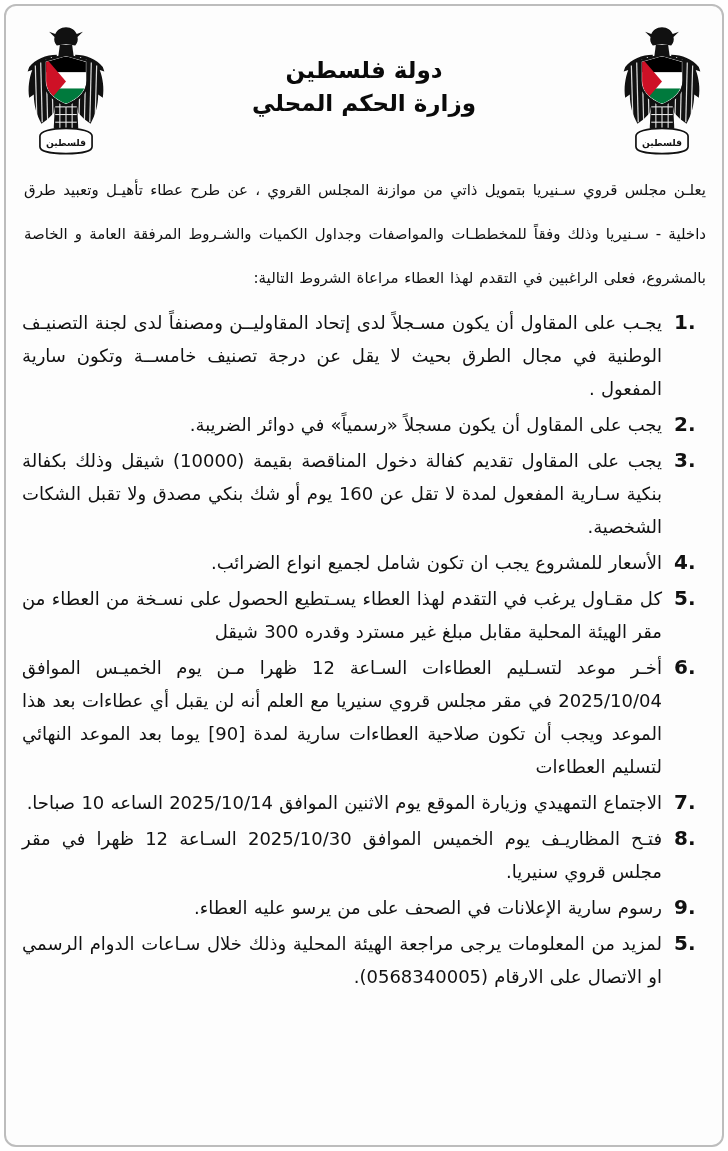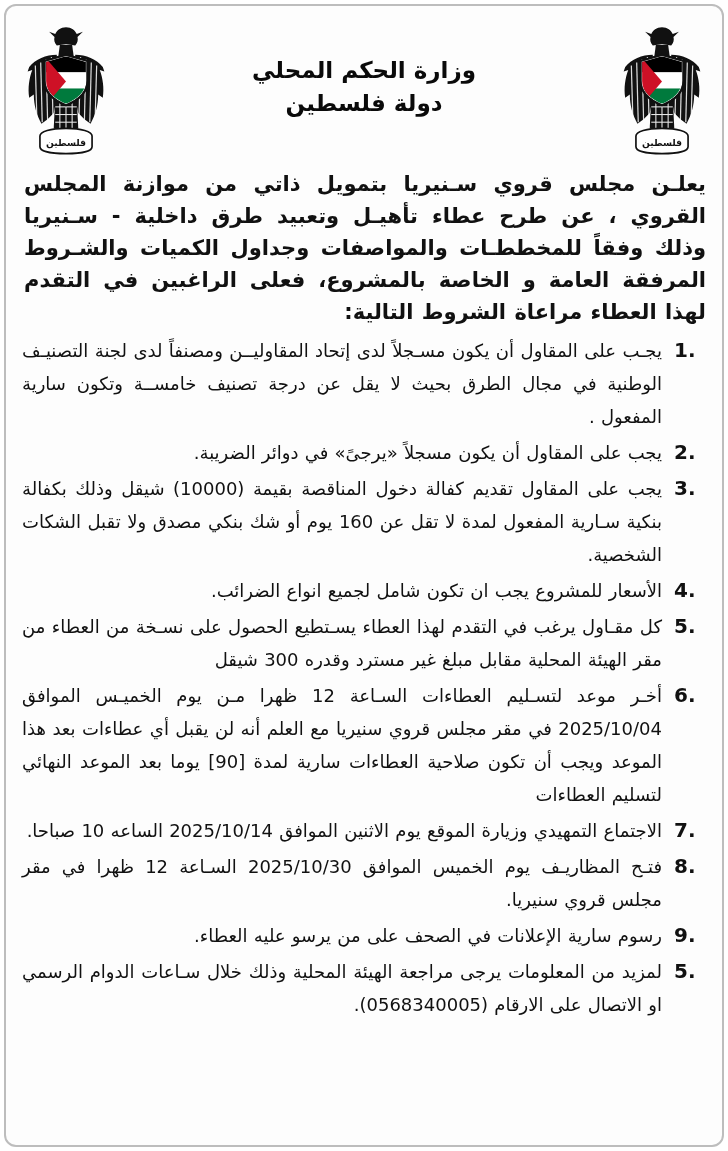--- a/index.html
+++ b/index.html
@@ -70,23 +70,23 @@
   }
 
   
   .body-wrap {
     direction: rtl;
     text-align: justify;
     color: #111111;
   }
 
   .intro {
-    font-size: 21px;
-    line-height: 32px;
-    font-weight: bold;
+    font-size: 15px;
+    line-height: 44px;
+    font-weight: normal;
     text-align: justify;
     text-align-last: right;
     margin: 0 0 6px 0;
     padding: 0 2px 0 4px;
     word-spacing: 1px;
   }
 
   .conditions {
     margin: 0;
     padding: 0;
@@ -183,22 +183,22 @@
           </g>
 
           <g>
             <path d="M26 150 C26 144 40 140 60 140 C80 140 94 144 94 150 L94 164 C94 170 80 173 60 173 C40 173 26 170 26 164 Z" fill="#ffffff" stroke="#111111" stroke-width="2.2"></path>
             <text x="60" y="163" font-family="DejaVu Sans, sans-serif" font-size="12" font-weight="bold" text-anchor="middle" fill="#111111">فلسطين</text>
           </g>
         </svg>
       </span>
 
       <div class="header-titles">
+        <div>دولة فلسطين</div>
         <div>وزارة الحكم المحلي</div>
-        <div>دولة فلسطين</div>
       </div>
 
       <span class="emblem">
         <svg viewBox="0 0 120 180" xmlns="http://www.w3.org/2000/svg" aria-hidden="true">
           <g fill="#111111">
             <path d="M60 8 C53 8 48 12 46 17 L38 14 L45 21 C44 25 45 29 48 32 L60 30 L72 32 C75 29 76 25 75 21 L82 14 L74 17 C72 12 67 8 60 8 Z"></path>
             <path d="M52 31 L68 31 L70 46 L50 46 Z"></path>
             <path d="M48 44 C34 44 20 50 12 60 L10 66 L16 64 C12 74 10 88 12 100 L18 96 C18 110 22 124 28 134 L36 128 L44 120 L48 100 Z"></path>
             <path d="M72 44 C86 44 100 50 108 60 L110 66 L104 64 C108 74 110 88 108 100 L102 96 C102 110 98 124 92 134 L84 128 L76 120 L72 100 Z"></path>
             <g stroke="#ffffff" stroke-width="1.6" fill="none" opacity="0.85">
@@ -248,21 +248,21 @@
 
       <ol class="conditions">
 
         <li class="cond-item">
           <span class="cond-num">1.</span>
           <span class="cond-text">يجـب على المقاول أن يكون مسـجلاً لدى إتحاد المقاوليــن ومصنفاً لدى لجنة التصنيـف الوطنية في مجال الطرق  بحيث لا يقل عن درجة تصنيف خامســة وتكون سارية المفعول .</span>
         </li>
 
         <li class="cond-item">
           <span class="cond-num">2.</span>
-          <span class="cond-text">يجب على المقاول أن يكون مسجلاً «يرجىً» في دوائر الضريبة.</span>
+          <span class="cond-text">يجب على المقاول أن يكون مسجلاً «رسمياً» في دوائر الضريبة.</span>
         </li>
 
         <li class="cond-item">
           <span class="cond-num">3.</span>
           <span class="cond-text">يجب على المقاول تقديم كفالة دخول المناقصة  بقيمة (10000) شيقل وذلك بكفالة بنكية سـارية المفعول لمدة لا تقل عن 160 يوم أو شك بنكي مصدق ولا تقبل الشكات الشخصية.</span>
         </li>
 
         <li class="cond-item">
           <span class="cond-num">4.</span>
           <span class="cond-text">الأسعار للمشروع يجب ان تكون شامل لجميع انواع الضرائب.</span>

